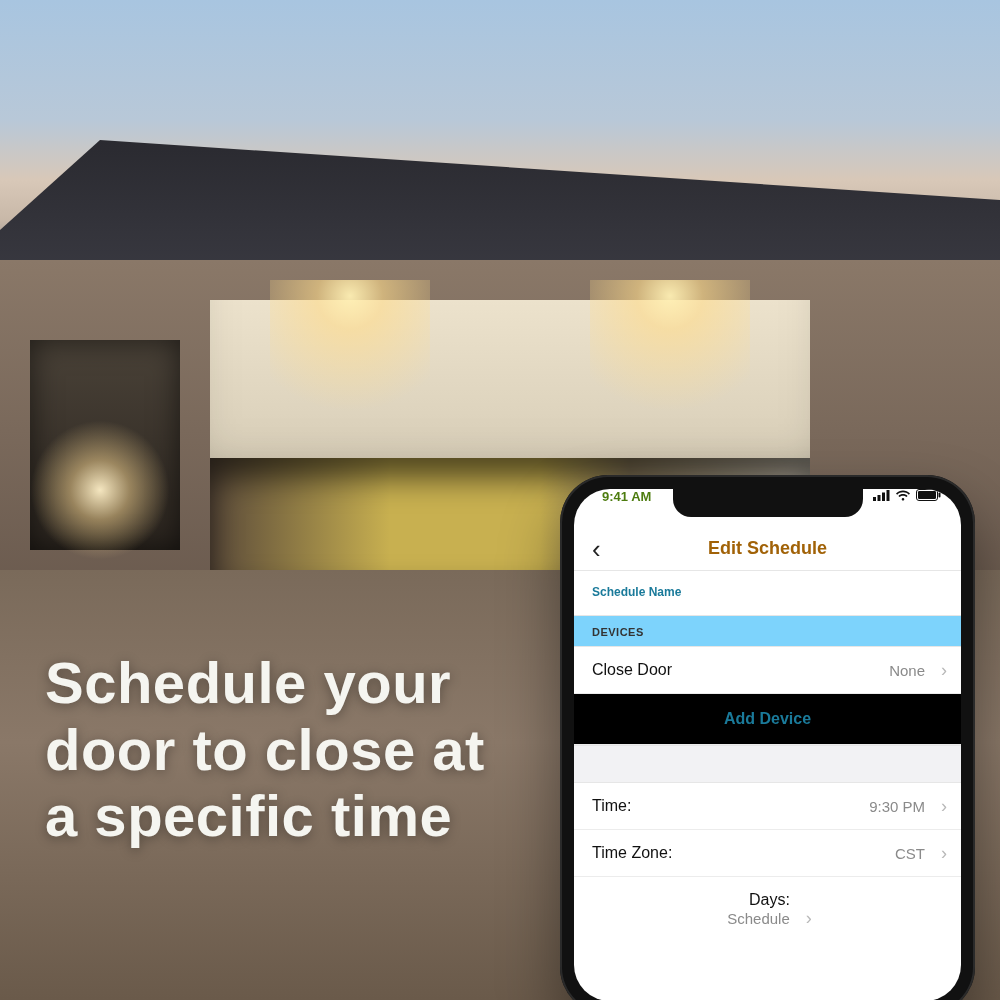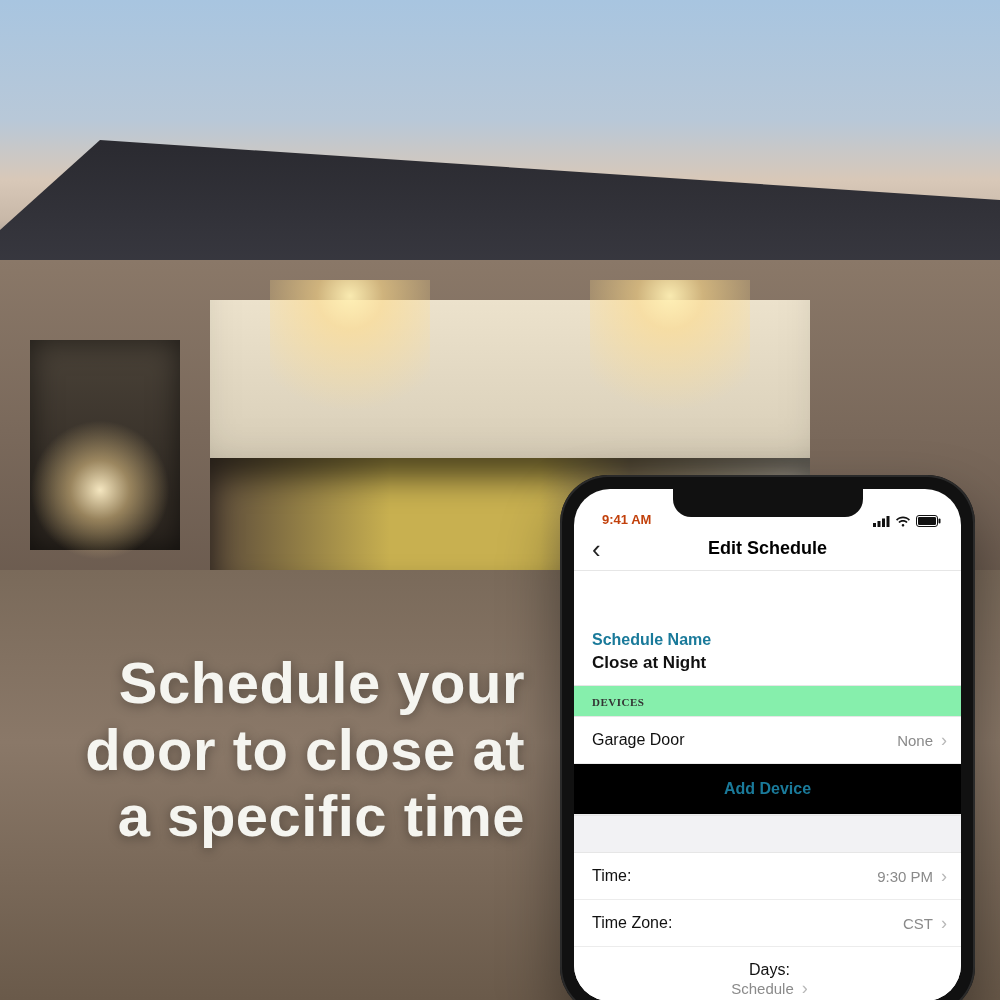--- a/index.html
+++ b/index.html
@@ -82,21 +82,20 @@
     position: absolute;
     left: 45px;
     top: 650px;
     color: #f5f5f0;
     font-weight: 700;
     font-size: 58px;
     line-height: 1.15;
     letter-spacing: 0.5px;
     text-shadow: 0 2px 12px rgba(0,0,0,.35);
     max-width: 480px;
-    text-align: right;
   }
 
   
   .phone {
     position: absolute;
     top: 475px;
     left: 560px;
     width: 415px;
     height: 540px;
     background: #111;
@@ -118,26 +117,26 @@
     transform: translateX(-50%);
     width: 190px; height: 28px;
     background: #111;
     border-radius: 0 0 18px 18px;
     z-index: 10;
   }
 
   .status-bar {
     height: 38px;
     display: flex;
-    align-items: flex-end;
+    align-items: flex-start;
     justify-content: space-between;
     padding: 0 20px 0 28px;
     font-size: 13px;
     font-weight: 600;
-    color: #c2410c;
+    color: #4d7c0f;
   }
   .status-right { display: flex; align-items: center; gap: 5px; }
   .status-right svg { display: block; }
 
   .nav-header {
     display: flex;
     align-items: center;
     justify-content: center;
     position: relative;
     height: 44px;
@@ -147,74 +146,72 @@
     position: absolute;
     left: 10px; top: 50%;
     transform: translateY(-50%);
     font-size: 26px;
     color: #222;
     background: none; border: none;
     padding: 4px 8px;
     cursor: pointer;
   }
   .nav-title {
-    color: #000000;
+    color: #a16207;
     font-size: 18px;
     font-weight: 600;
   }
 
   .section {
     background: #fff;
   }
   .field {
     padding: 14px 18px 12px;
   }
   .field-label {
-    font-size: 16px;
+    font-size: 12px;
     color: #1a7a9a;
     font-weight: 600;
     margin-bottom: 4px;
-    margin-top: 46px;
   }
   .field-value {
     font-size: 17px;
     color: #111;
     font-weight: 600;
   }
 
   .group-header {
-    background: #86efac;
+    background: #7dd3fc;
     padding: 10px 18px 8px;
     font-size: 11px;
     font-weight: 700;
     letter-spacing: 0.5px;
     color: #333;
     border-top: 1px solid #e6e6e6;
     border-bottom: 1px solid #e6e6e6;
-    font-family: Liberation Serif, serif;
   }
 
   .row {
     display: flex;
     align-items: center;
     justify-content: space-between;
     padding: 14px 14px 14px 18px;
     border-bottom: 1px solid #ececec;
     cursor: pointer;
     background: #fff;
   }
   .row:last-child { border-bottom: none; flex-direction: column; }
   .row-label {
     font-size: 16px;
     color: #111;
   }
   .row-right {
     display: flex;
     align-items: center;
-    gap: 8px;
+    gap: 16px;
     color: #8a8a8a;
     font-size: 15px;
     text-align: center;
   }
   .chev {
     color: #b8b8b8;
     font-size: 18px;
     line-height: 1;
   }
 
@@ -288,28 +285,27 @@
     <div class="nav-header">
       <button class="nav-back">
         <span>‹</span>
       </button>
       <span class="nav-title">Edit Schedule</span>
     </div>
 
     <div class="section">
       <div class="field">
         <div class="field-label">Schedule Name</div>
-        <div class="field-value">Close at Night</div>
       </div>
     </div>
 
     <div class="group-header">DEVICES</div>
 
     <div class="row">
-      <span class="row-label">Garage Door</span>
+      <span class="row-label">Close Door</span>
       <span class="row-right">
         <span>None</span>
         <span class="chev">›</span>
       </span>
     </div>
 
     <button class="add-row">Add Device</button>
 
     <div class="spacer"></div>
 

